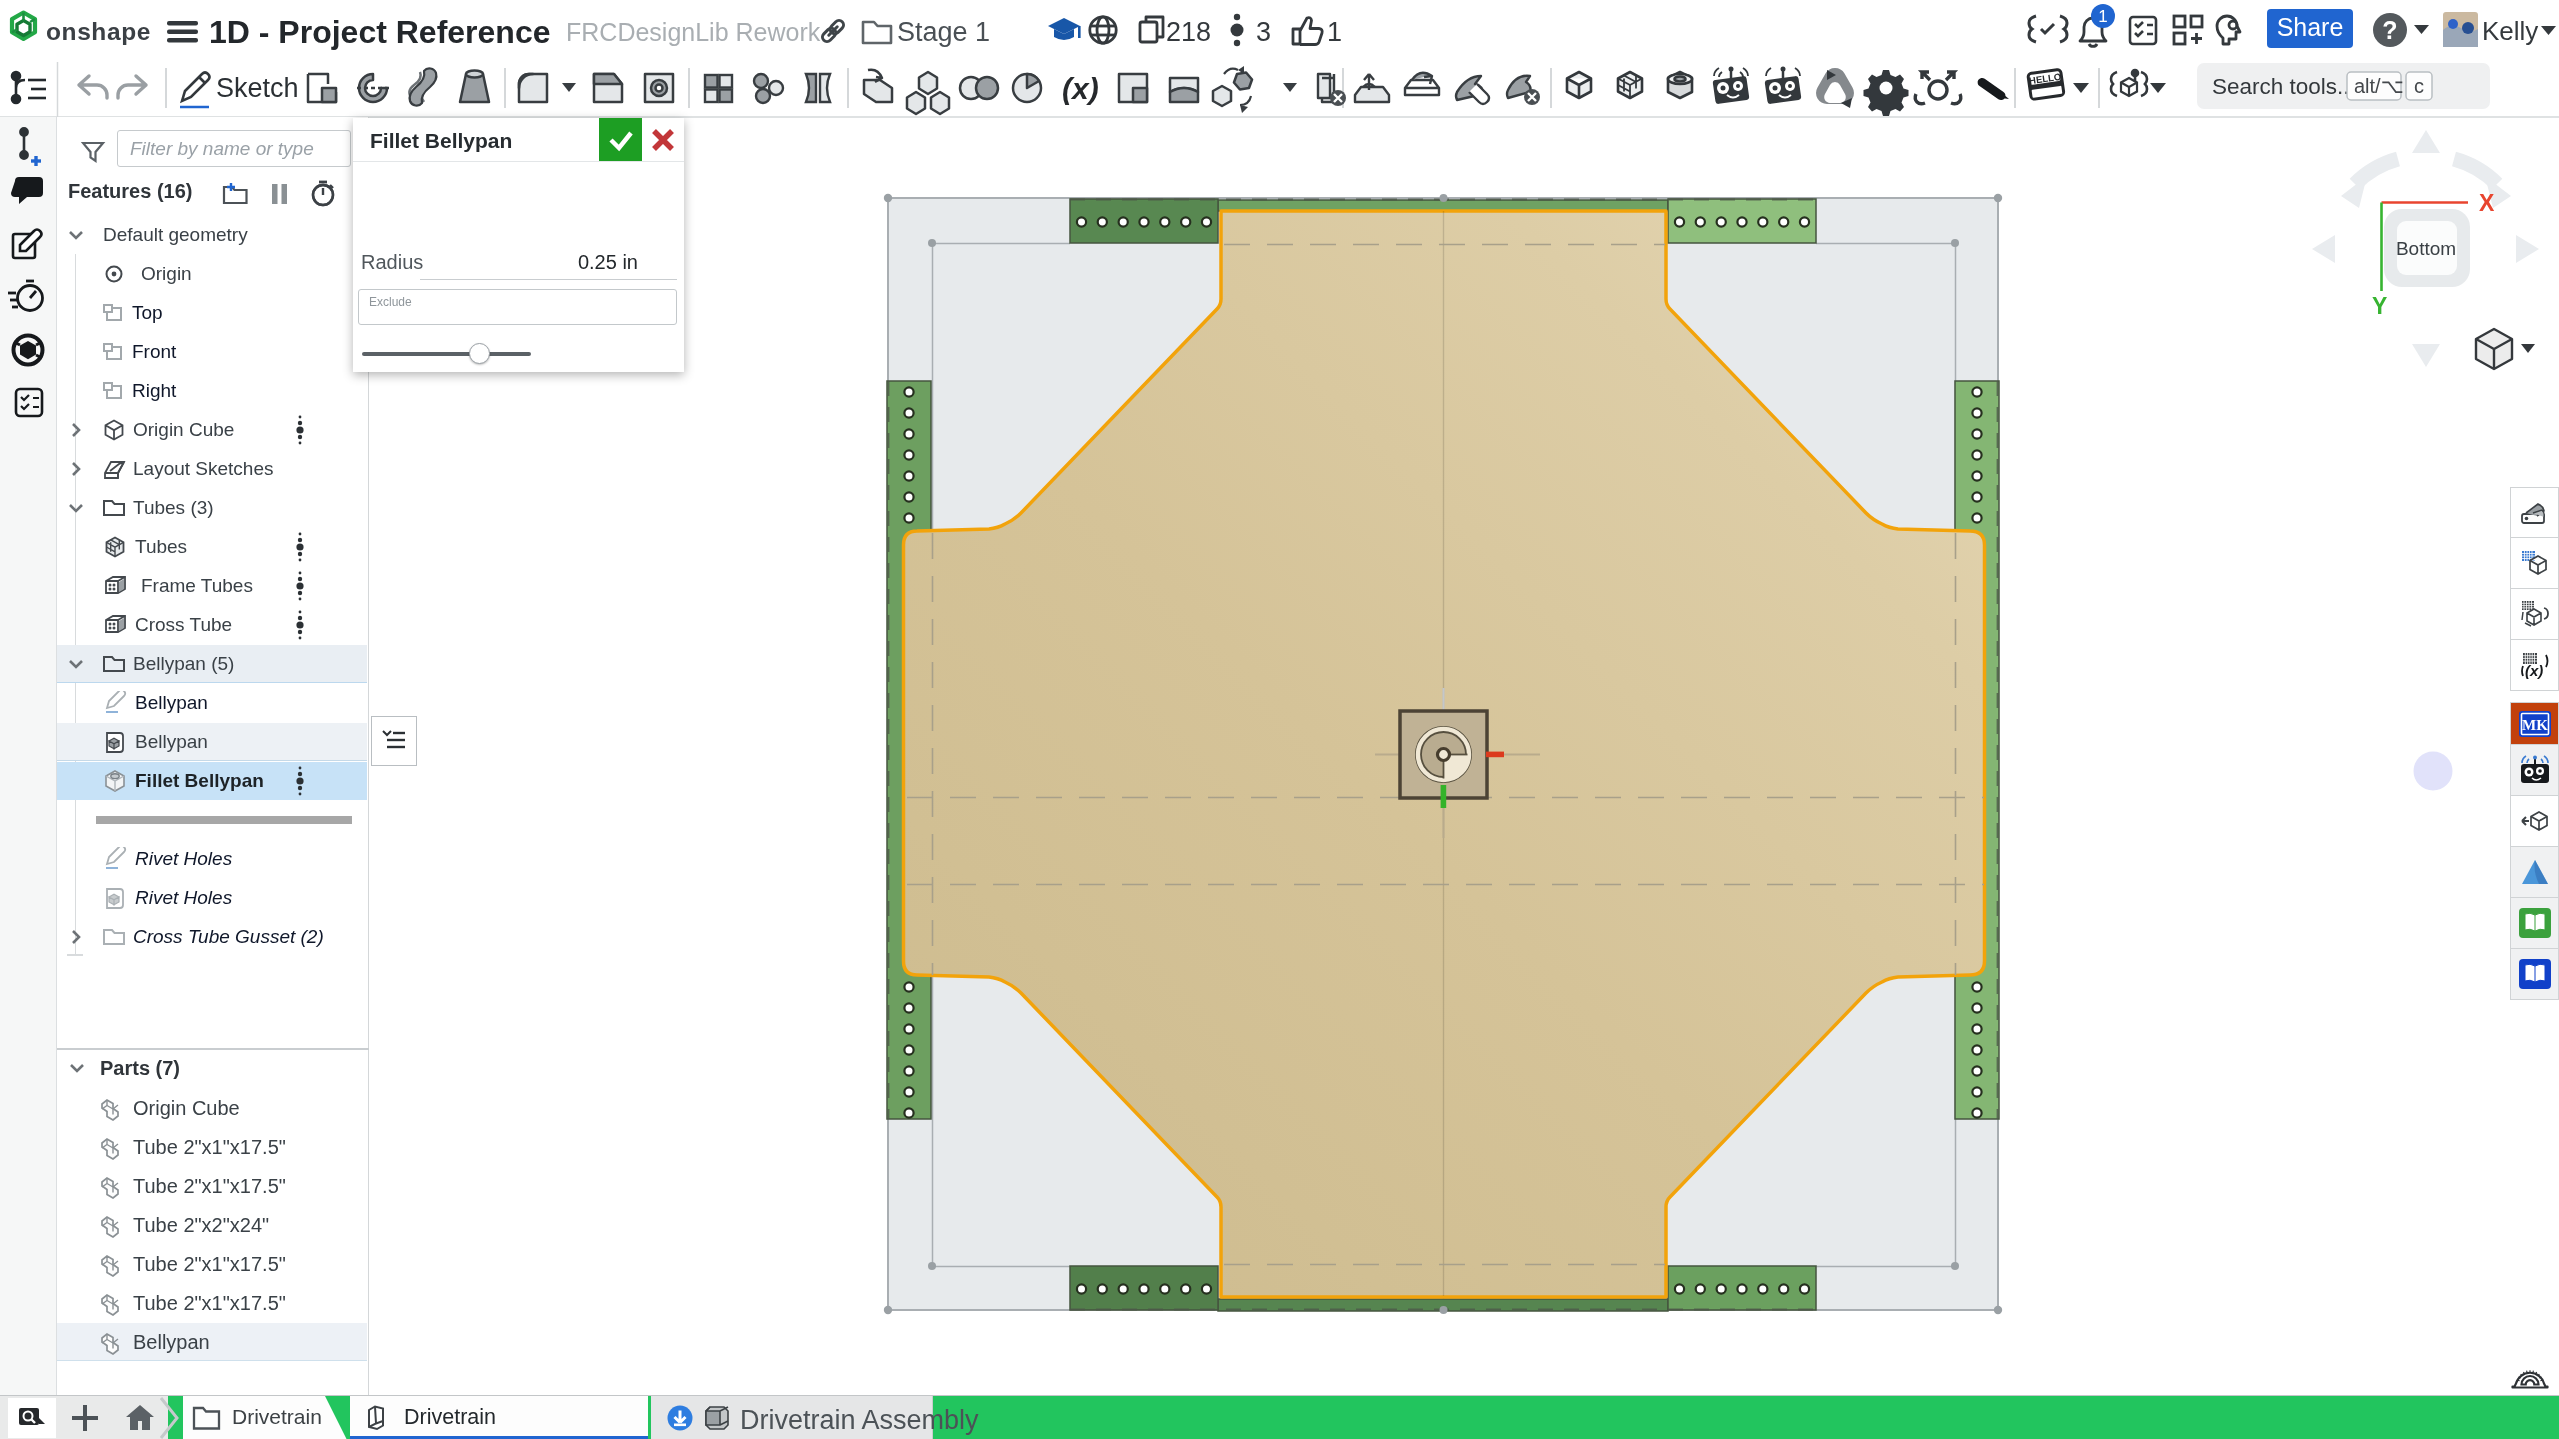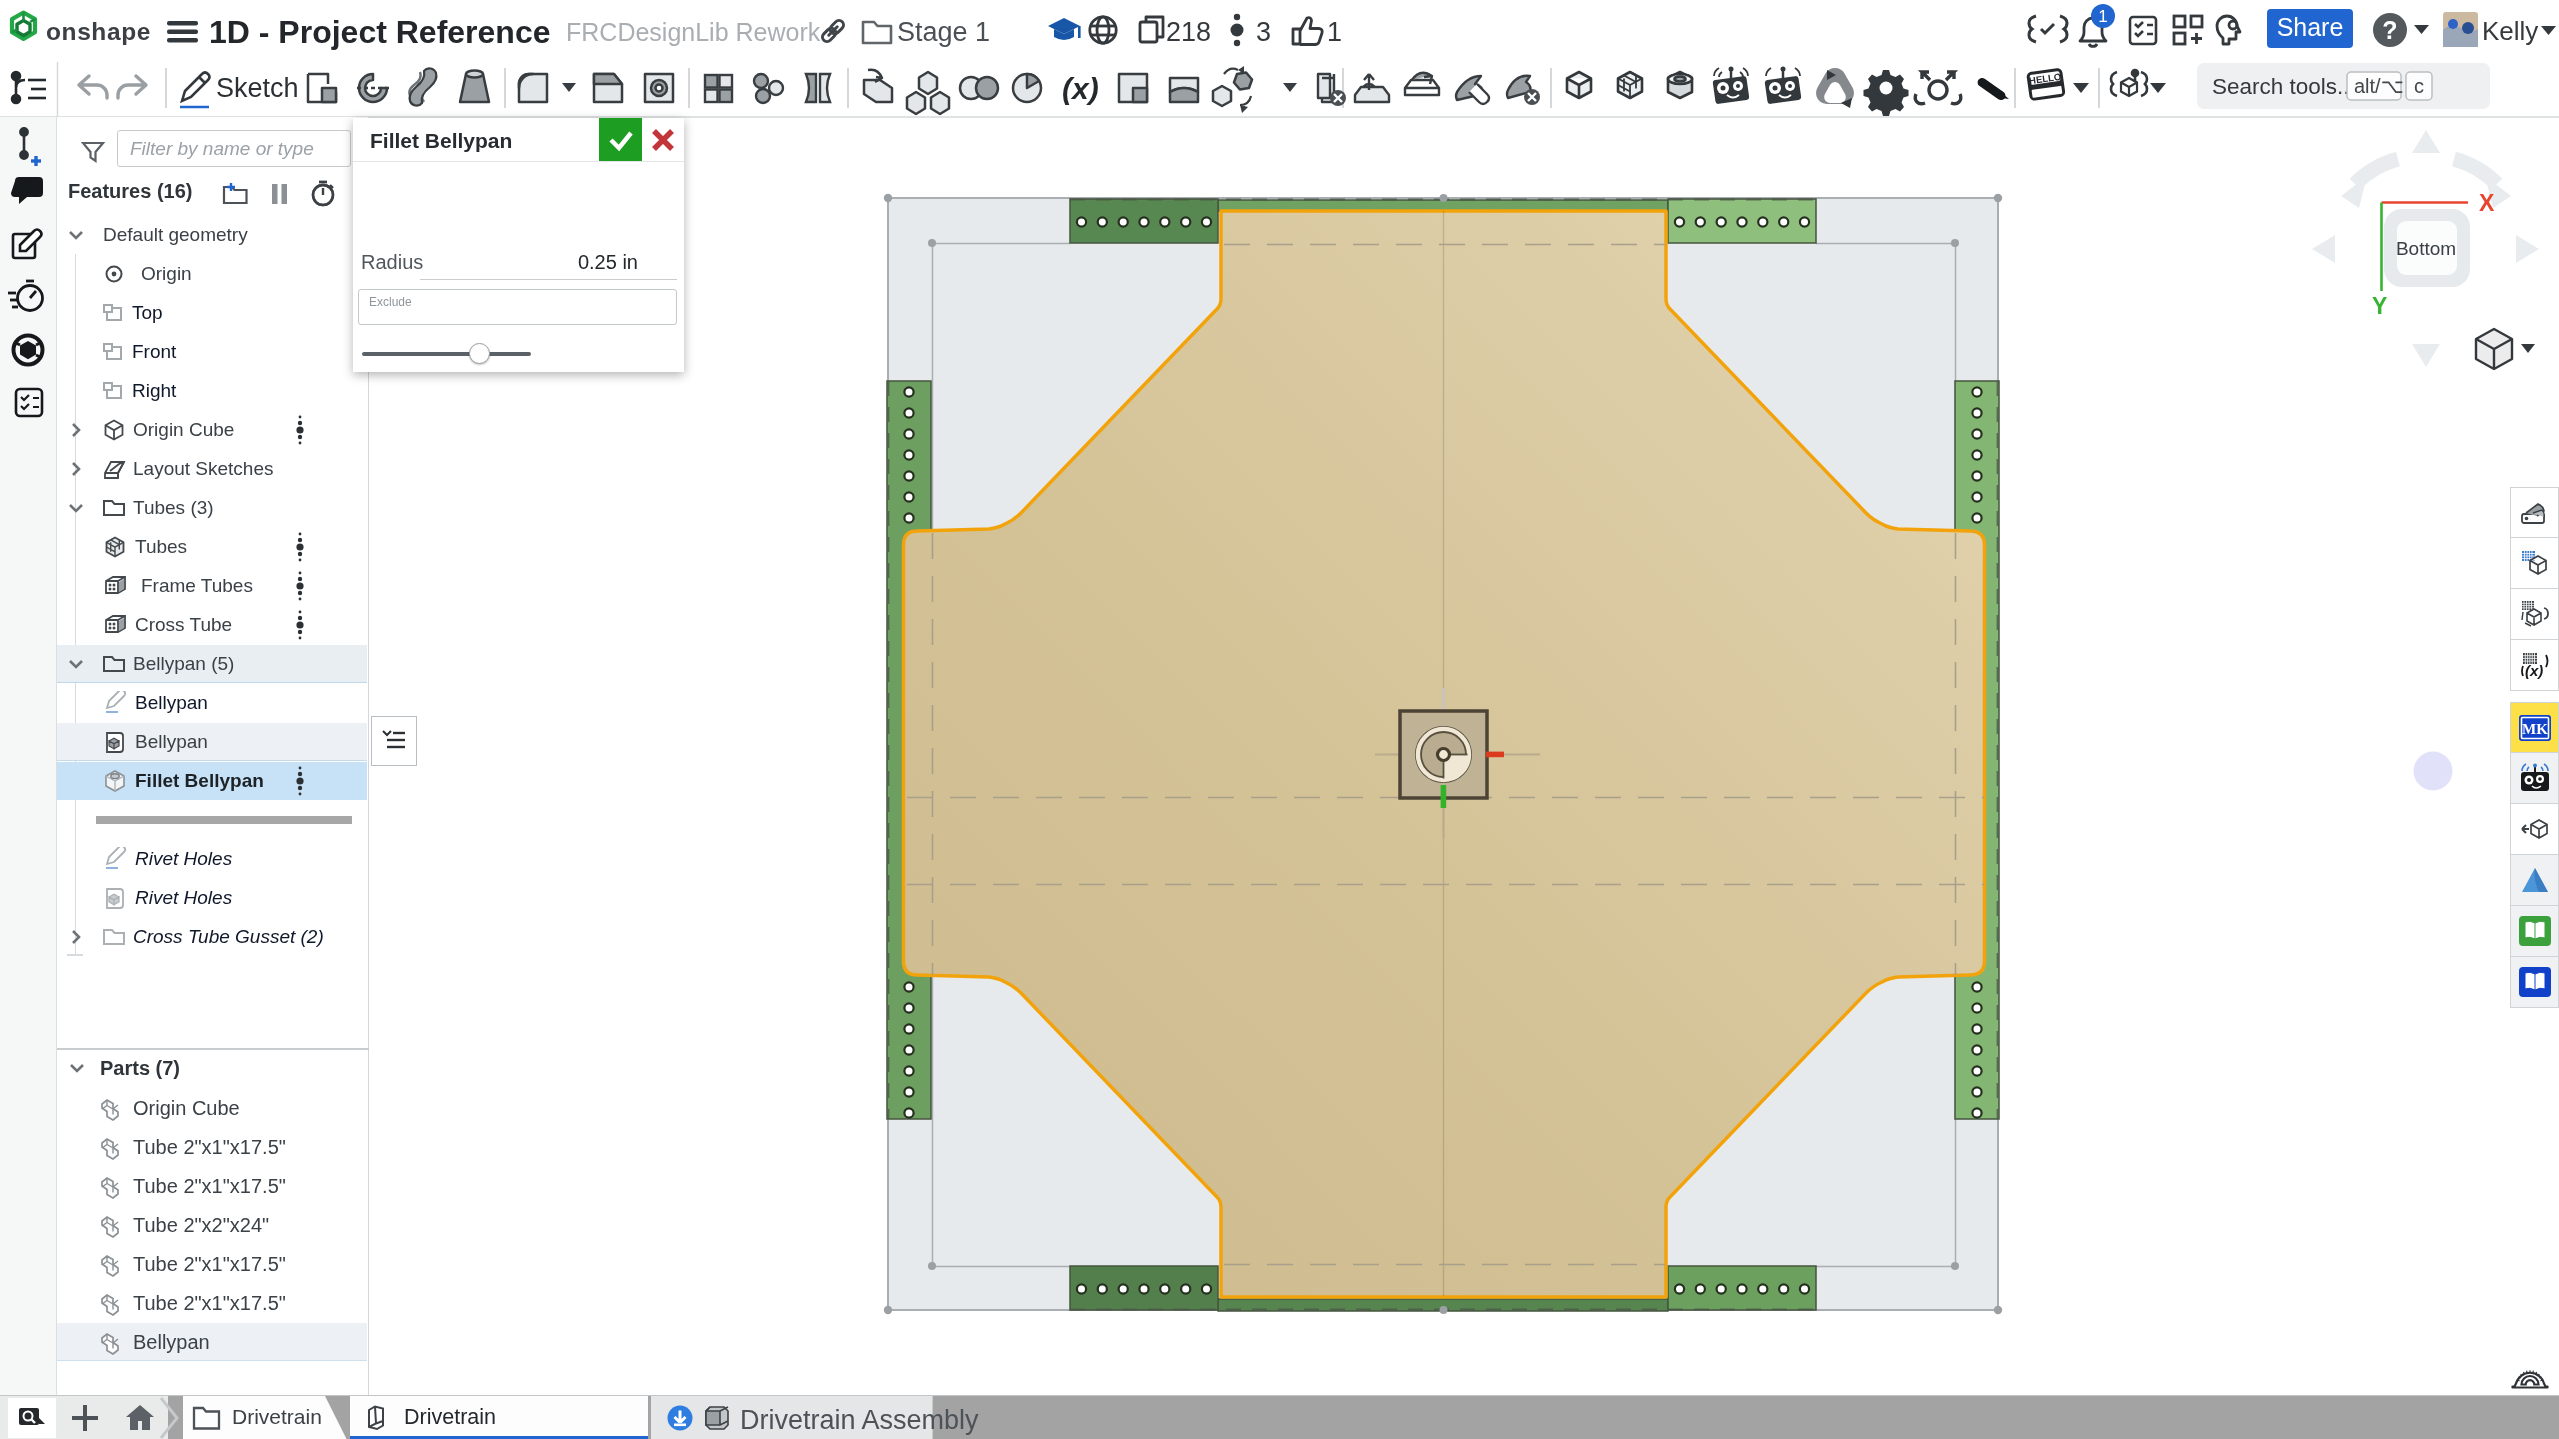--- a/index.html
+++ b/index.html
@@ -823,21 +823,21 @@
  <div style="height:51px;background:#fff;border:1px solid #d0d3d5;border-top:none;display:flex;align-items:center;justify-content:center">
   <svg width="30" height="30">
         <rect x="3" y="3" width="14" height="11" fill="#3c4145"></rect>
         <path d="M5.3,3 v11 M7.6,3 v11 M9.9,3 v11 M12.2,3 v11 M14.5,3 v11 M3,5.7 h14 M3,8.4 h14 M3,11.1 h14" stroke="#fff" stroke-width="0.8"></path>
         <text x="5" y="26" font-size="15" font-weight="bold" font-style="italic" fill="#16191c" font-family="Liberation Sans">(x)</text>
         <path d="M3,16 q-2,5 0,10 M26,5 q3,6 0,12" stroke="#16191c" stroke-width="1.8" fill="none"></path>
       </svg>
  </div>
 </div>
 <div class="abs" style="left:2510px;top:702px;width:49px">
- <div style="height:51px;background:#fde047;border:1px solid #d0d3d5;display:flex;align-items:center;justify-content:center">
+ <div style="height:43px;background:#c2410c;border:1px solid #d0d3d5;display:flex;align-items:center;justify-content:center">
   <svg width="34" height="30">
         <rect x="1" y="2" width="32" height="26" rx="3" fill="#1141c9"></rect>
         <rect x="3.5" y="4.5" width="27" height="21" rx="1" fill="none" stroke="#fff" stroke-width="1.6"></rect>
         <text x="17" y="21" font-size="15" font-weight="bold" fill="#fff" text-anchor="middle" font-family="Liberation Serif">MK</text>
       </svg>
  </div>
  <div style="height:51px;background:#f0f1f2;border:1px solid #d0d3d5;border-top:none;display:flex;align-items:center;justify-content:center">
   <svg width="34" height="32">
         <rect x="3" y="10" width="28" height="19" rx="3" fill="#16191c"></rect>
         <circle cx="11" cy="18" r="4.5" fill="#fff"></circle>
@@ -869,21 +869,21 @@
       </svg>
  </div>
  <div style="height:51px;background:#f0f1f2;border:1px solid #d0d3d5;border-top:none;display:flex;align-items:center;justify-content:center">
   <svg width="34" height="32">
         <rect x="1" y="1" width="32" height="30" rx="4" fill="#1141c9"></rect>
         <path d="M17,8 q-5,-3 -10,-1 v16 q5,-2 10,1 q5,-3 10,-1 v-16 q-5,-2 -10,1 z M17,8 v16" fill="#fff" stroke="#1141c9" stroke-width="1"></path>
       </svg>
  </div>
 </div>
 
-<div class="abs" style="left:0;top:1395px;width:2559px;height:44px;background:#a3a3a3;border-top:1.5px solid #c3c6c8">
+<div class="abs" style="left:0;top:1395px;width:2559px;height:44px;background:#22c55e;border-top:1.5px solid #c3c6c8">
  <div class="abs" style="left:0;top:0;width:168px;height:44px;background:#e9eaea"></div>
  <div class="abs" style="left:8px;top:2px;width:48px;height:40px;background:#fff;display:flex;align-items:center;justify-content:center">
   <svg width="30" height="28">
         <rect x="2" y="4" width="20" height="17" rx="2" fill="#26292c"></rect>
         <circle cx="11" cy="12" r="4.5" fill="none" stroke="#fff" stroke-width="2"></circle>
         <line x1="14.5" y1="15.5" x2="18" y2="19" stroke="#fff" stroke-width="2.4"></line>
         <path d="M22,14 l6,6 h-6 z" fill="#26292c"></path>
       </svg>
  </div>
  <svg class="abs" style="left:70px;top:7px" width="30" height="30">

